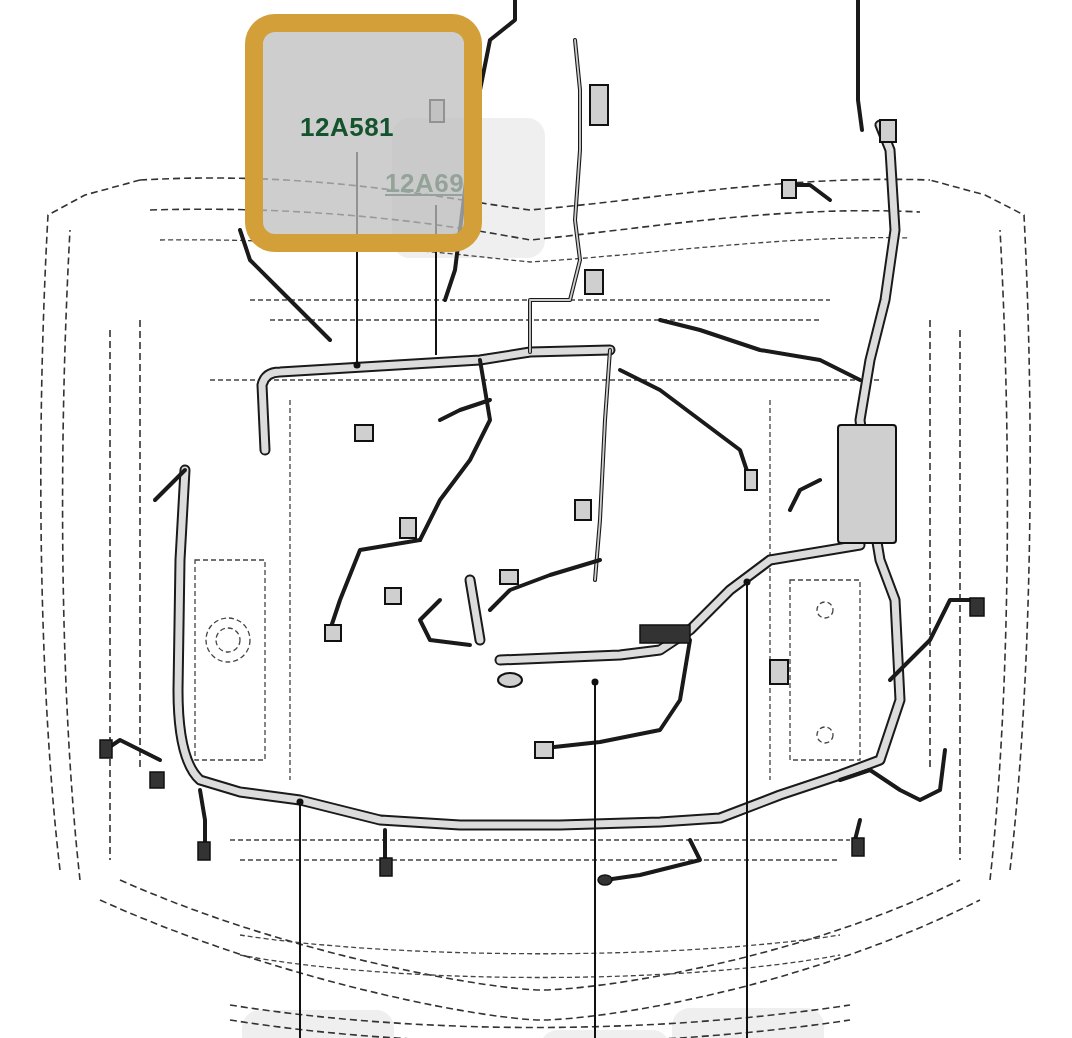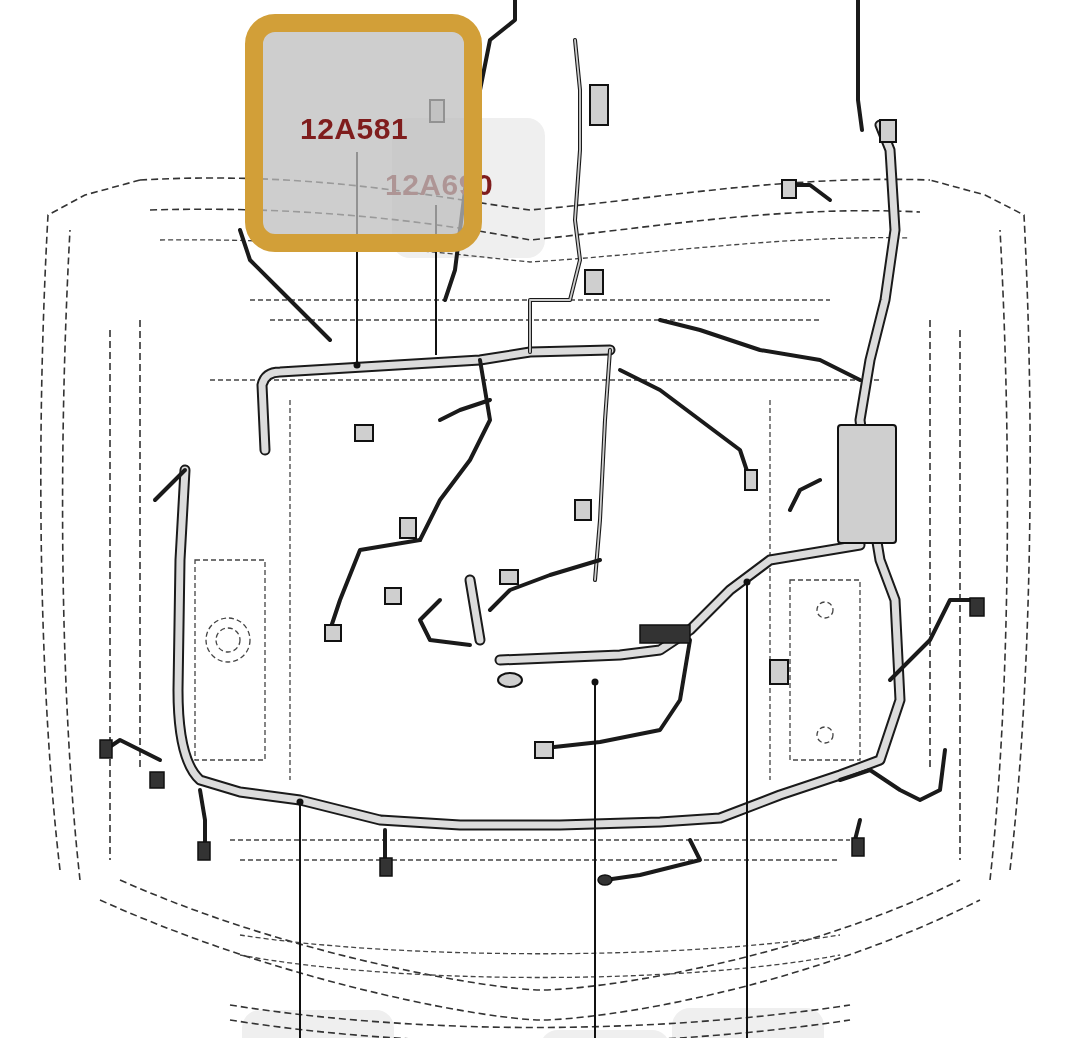--- a/index.html
+++ b/index.html
@@ -2,21 +2,21 @@
 <html><head>
 <meta charset="utf-8">
 <style>
   html, body { margin:0; padding:0; background:#ffffff; }
   body { width:1072px; height:1038px; position:relative; overflow:hidden;
          font-family:"Liberation Sans", sans-serif; }
   .canvas { position:absolute; left:0; top:0; width:1072px; height:1038px; }
   .panel { position:absolute; background:#efefef; border-radius:18px; }
   .highlight { position:absolute; left:245px; top:14px; width:201px; height:202px;
                border:18px solid #d29f38; border-radius:30px; background:rgba(190,190,190,0.75); }
-  .callout { position:absolute; font-weight:bold; font-size:30px; color:#7f1d1d;
+  .callout { position:absolute; font-weight:bold; font-size:26px; color:#14532d;
              letter-spacing:0.5px; }
   svg { position:absolute; left:0; top:0; }
 </style>
 </head>
 <body>
 
 <div class="canvas">
 
   <div class="panel" style="left:392px;top:118px;width:153px;height:140px;"></div>
   <div class="panel" style="left:242px;top:1010px;width:152px;height:60px;"></div>
@@ -145,17 +145,17 @@
       <line class="lead" x1="436" y1="205" x2="436" y2="355"></line>
       <line class="lead" x1="300" y1="802" x2="300" y2="1038"></line>
       <circle cx="300" cy="802" r="3.5" fill="#111"></circle>
       <line class="lead" x1="595" y1="682" x2="595" y2="1038"></line>
       <circle cx="595" cy="682" r="3.5" fill="#111"></circle>
       <line class="lead" x1="747" y1="582" x2="747" y2="1038"></line>
       <circle cx="747" cy="582" r="3.5" fill="#111"></circle>
     </g>
   </svg>
 
-  <div class="callout" style="left:385px;top:168px;">12A690</div>
+  <div class="callout" style="left:385px;top:168px;text-decoration:underline;">12A690</div>
 
   <div class="highlight"></div>
   <div class="callout" style="left:300px;top:112px;">12A581</div>
 </div>
 
 </body></html>

